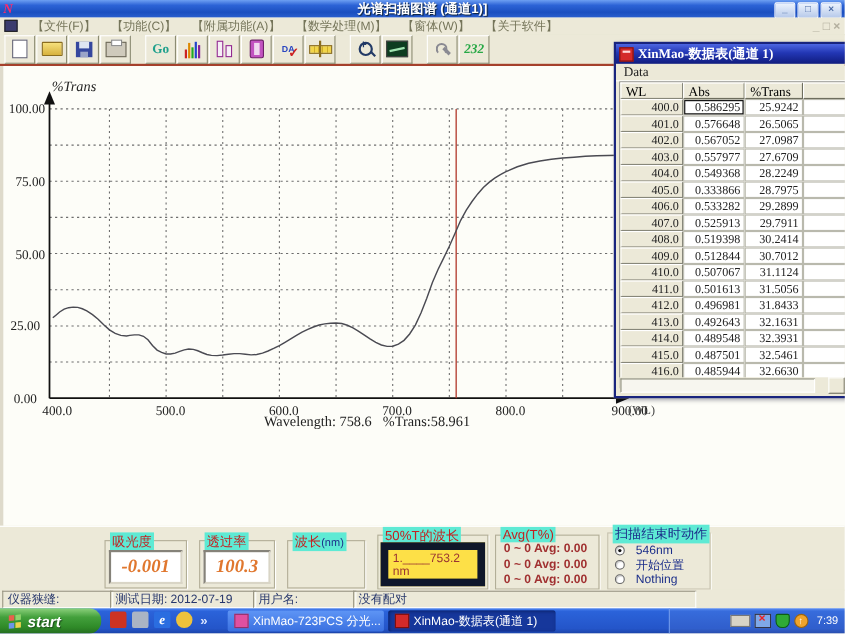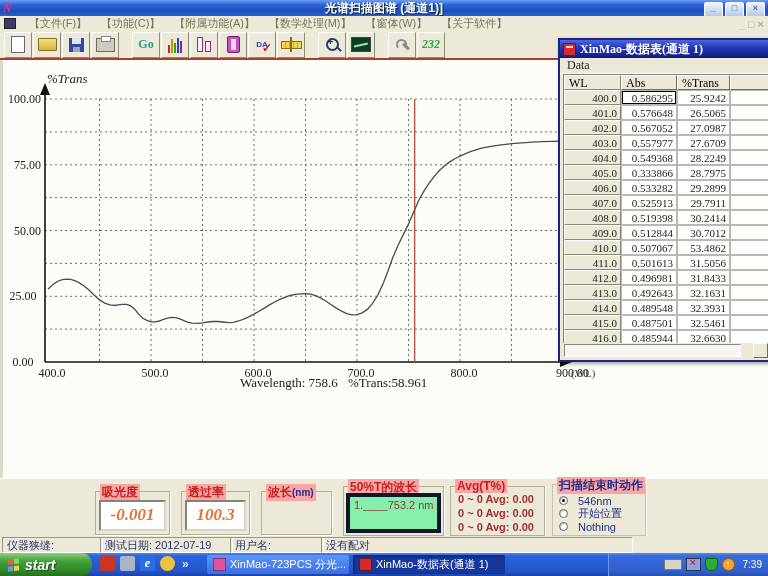--- a/index.html
+++ b/index.html
@@ -89,27 +89,27 @@
   .c-x{width:58px;background:#fff}
   .focus-cell{outline:1px solid #000;outline-offset:-2px}
   .dw-scroll{position:absolute;left:3px;right:3px;bottom:3px;height:14px;background:#ece9d8}
   .dw-track{position:absolute;left:1px;top:1px;width:175px;height:11px;background:#f7f6ef;
     border:1px solid;border-color:#8a8a78 #fff #fff #8a8a78}
   .dw-sbtn{position:absolute;right:1px;top:0;width:13px;height:13px;background:#ece9d8;
     border:1px solid;border-color:#fff #6e6e5e #6e6e5e #fff}
   
   .bpanel{position:absolute;left:0;top:478px;width:768px;height:58px;background:#ece9d8;border-top:1px solid #fff}
   .group{position:absolute;border:1px solid #b2ae97;box-shadow:1px 1px 0 #fff}
-  .legend{position:absolute;top:-8px;left:4px;background:#fca5a5;padding:0 2px;font-size:12px;font-weight:bold;white-space:nowrap}
+  .legend{position:absolute;top:-8px;left:4px;background:#5eead4;padding:0 2px;font-size:12px;font-weight:normal;white-space:nowrap}
   .red-l{color:#c32222}
   .blue-l{color:#1c2f8a}
   .vbox{position:absolute;left:3px;right:3px;top:8px;bottom:3px;background:#fff;
     border:2px inset #d9d5c6;text-align:center}
   .vbox span{font:bold italic 17px "Liberation Serif",serif;color:#e0772e;line-height:26px}
-  .halfbox{position:absolute;left:2px;right:2px;top:6px;bottom:2px;background:#86efac;border:4px solid #0f172a;
+  .halfbox{position:absolute;left:2px;right:2px;top:6px;bottom:2px;background:#fde047;border:7px solid #0f172a;
     font:11px "Liberation Sans",sans-serif;color:#993333;padding:2px 0 0 4px;box-sizing:border-box}
   .avg-lines{position:absolute;left:7px;top:5px;font:bold 11px "Liberation Sans",sans-serif;color:#a03030;line-height:14px}
   .radios{position:absolute;left:6px;top:9px}
   .radio{display:flex;align-items:center;gap:10px;height:13px;color:#1c2f8a;font-size:11px}
   .rb{width:9px;height:9px;border:1px solid #666;border-radius:50%;background:#fff;
     box-shadow:inset 1px 1px 1px #c9c9c9;display:inline-block;box-sizing:border-box}
   .rb.sel:after{content:"";display:block;width:3px;height:3px;margin:2px;border-radius:50%;background:#111}
   
   .sbar{position:absolute;left:0;top:536px;width:768px;height:17px;background:#ece9d8}
   .spanel{position:absolute;top:1px;height:14px;border:1px solid;border-color:#9a9684 #fff #fff #9a9684;
@@ -346,21 +346,21 @@
         </div>
         <div class="dw-row">
           <span class="dw-cell c-wl">409.0</span>
           <span class="dw-cell c-abs">0.512844</span>
           <span class="dw-cell c-tr">30.7012</span>
           <span class="dw-cell c-x"></span>
         </div>
         <div class="dw-row">
           <span class="dw-cell c-wl">410.0</span>
           <span class="dw-cell c-abs">0.507067</span>
-          <span class="dw-cell c-tr">53.4862</span>
+          <span class="dw-cell c-tr">31.1124</span>
           <span class="dw-cell c-x"></span>
         </div>
         <div class="dw-row">
           <span class="dw-cell c-wl">411.0</span>
           <span class="dw-cell c-abs">0.501613</span>
           <span class="dw-cell c-tr">31.5056</span>
           <span class="dw-cell c-x"></span>
         </div>
         <div class="dw-row">
           <span class="dw-cell c-wl">412.0</span>

